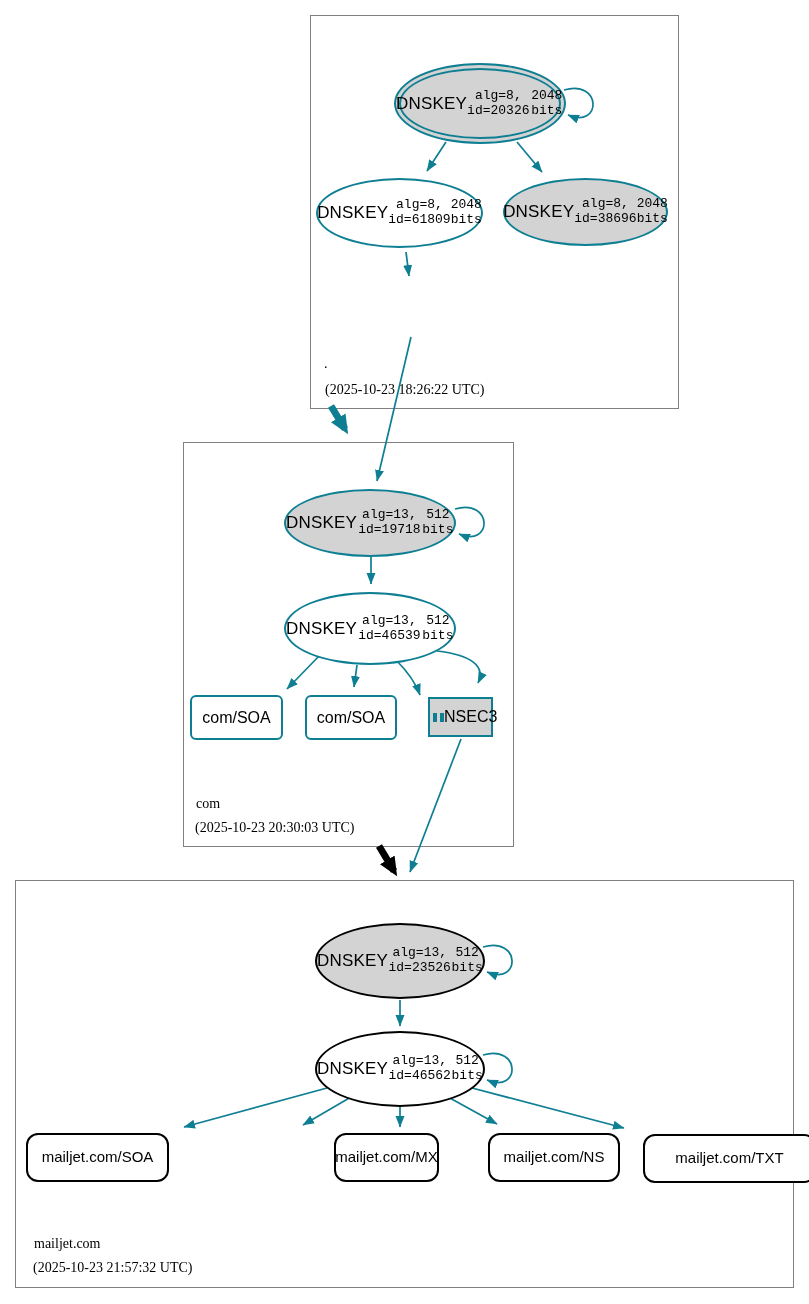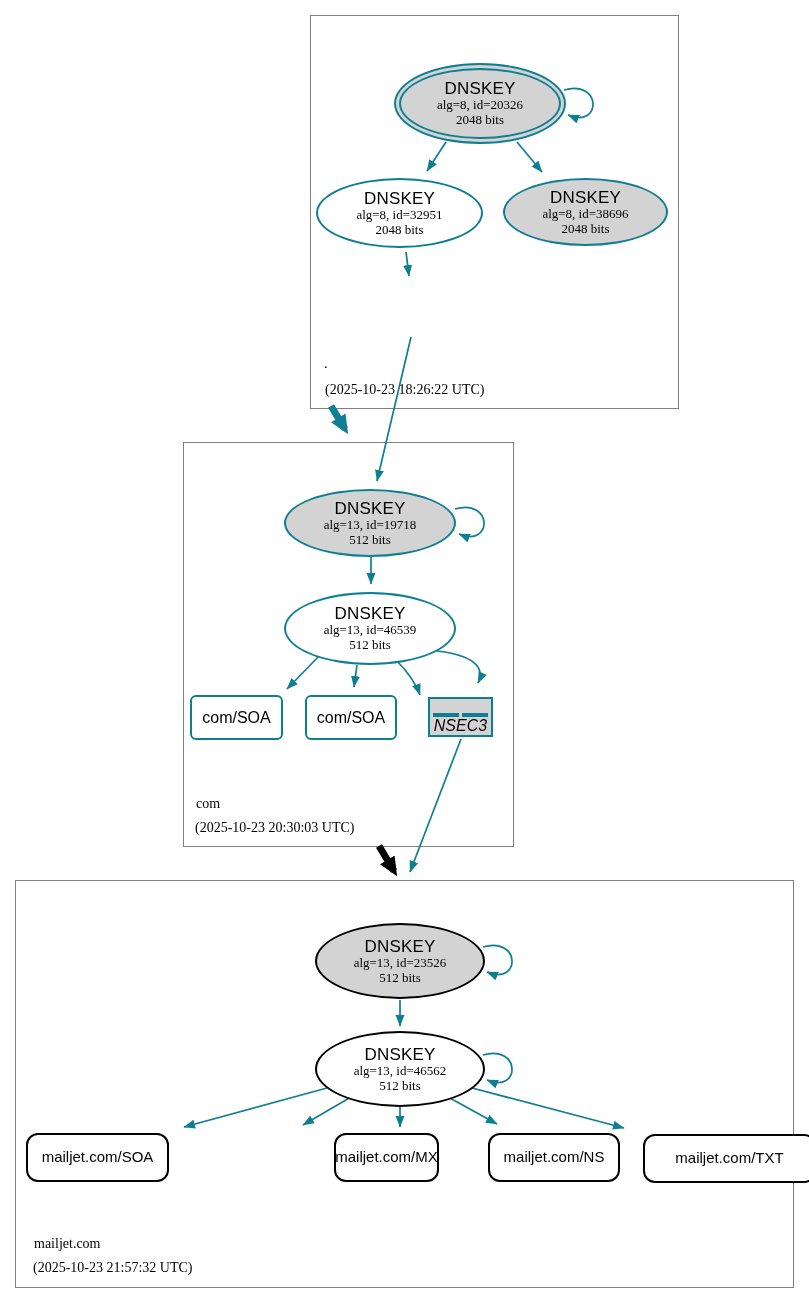--- a/index.html
+++ b/index.html
@@ -9,33 +9,33 @@
     --zone-border:#808080;
   }
   html,body{margin:0;padding:0;background:#ffffff;}
   #canvas{position:relative;width:809px;height:1304px;background:#fff;overflow:hidden;
           font-family:"Liberation Sans",sans-serif;}
   .zonebox{position:absolute;border:1px solid var(--zone-border);background:transparent;z-index:1;}
   svg.edges{position:absolute;left:0;top:0;z-index:2;}
   .e{fill:none;stroke:var(--secure,#0e7f93);stroke-width:1.7px;}
   .e-thick{fill:none;stroke:var(--secure,#0e7f93);stroke-width:7px;}
   .e-thick-black{fill:none;stroke:var(--insecure,#000);stroke-width:7px;}
-  .node{position:absolute;display:flex;flex-direction:column;align-items:center;justify-content:center;
+  .node{position:absolute;display:flex;flex-direction:row;align-items:center;justify-content:center;
         box-sizing:border-box;text-align:center;z-index:3;line-height:1.12;cursor:pointer;background:#fff;}
   .ellipse{border-radius:50%;}
   .b-teal{border:2px solid var(--secure);}
   .b-black{border:2.4px solid var(--insecure);}
   .grayfill{background:var(--node-fill);}
   .double{position:absolute;}
   .double::before{content:"";position:absolute;inset:3px;border:2px solid var(--secure);border-radius:50%;}
   .nt{font-size:17px;color:#000;letter-spacing:.2px;position:relative;}
-  .nd{font-size:13px;font-family:Liberation Serif, serif;color:#000;position:relative;}
+  .nd{font-size:13px;font-family:Liberation Mono, monospace;color:#000;position:relative;}
   .rrset{border-radius:12px;font-size:15px;color:#000;}
   .rrset.com{border-radius:6px;font-size:16px;}
-  .nsec3{border:2.5px solid var(--secure);background:var(--node-fill);padding:14px 3px;justify-content:flex-start;font-style:italic;}
+  .nsec3{border:2.5px solid var(--secure);background:var(--node-fill);padding:14px 3px;justify-content:flex-start;}
   .nsec3-head{display:flex;gap:3px;width:100%;height:9px;box-sizing:border-box;}
   .nsec3-head .cell{flex:1;border:2px solid var(--secure);background:var(--node-fill);}
   .nsec3-label{font-size:16px;color:#000;flex:1;display:flex;align-items:center;justify-content:center;}
   .zlabel{position:absolute;font-family:"Liberation Serif",serif;font-size:14px;color:#000;z-index:2;white-space:nowrap;}
 </style>
 </head>
 <body>
 
 <div id="canvas">
 
@@ -83,21 +83,21 @@
   </svg>
 
   <div class="node ellipse b-teal grayfill double" style="left:394px;top:63px;width:172px;height:81px">
     <div class="nt">DNSKEY</div>
     <div class="nd">alg=8, id=20326</div>
     <div class="nd">2048 bits</div>
   </div>
 
   <div class="node ellipse b-teal" style="left:316px;top:178px;width:167px;height:70px">
     <div class="nt">DNSKEY</div>
-    <div class="nd">alg=8, id=32951</div>
+    <div class="nd">alg=8, id=61809</div>
     <div class="nd">2048 bits</div>
   </div>
 
   <div class="node ellipse b-teal grayfill" style="left:503px;top:178px;width:165px;height:68px">
     <div class="nt">DNSKEY</div>
     <div class="nd">alg=8, id=38696</div>
     <div class="nd">2048 bits</div>
   </div>
 
 

